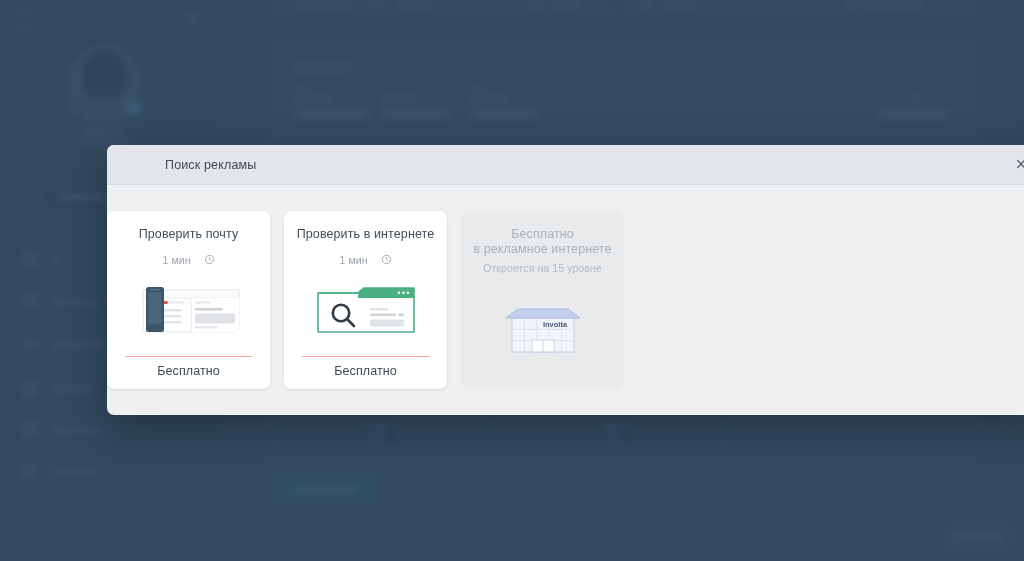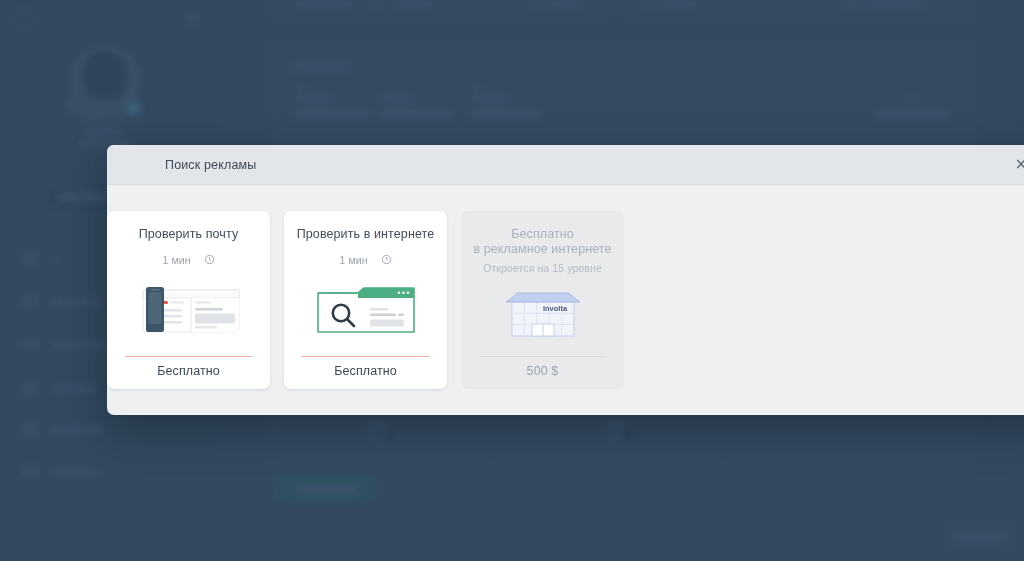--- a/index.html
+++ b/index.html
@@ -274,18 +274,17 @@
               <line x1="63.6" y1="14" x2="63.6" y2="48"></line>
               <line x1="14" y1="25.3" x2="76" y2="25.3"></line>
               <line x1="14" y1="36.6" x2="76" y2="36.6"></line>
             </g>
             <path d="M8 14 L20 5 H70 L82 14 Z" fill="#c3cfee" stroke="#aab9e0" stroke-width="1" stroke-linejoin="round"></path>
             <text x="57" y="23" font-family="'Liberation Sans',sans-serif" font-size="7.5" font-weight="bold" fill="#4a5876" text-anchor="middle">Involta</text>
             <rect x="34" y="36" width="22" height="12" fill="#ffffff" stroke="#c6cfe8" stroke-width="1"></rect>
             <line x1="45" y1="36" x2="45" y2="48" stroke="#c6cfe8" stroke-width="1"></line>
           </svg>
         </div>
-        <div class="card-foot">500 $</div>
       </div>
 
     </div>
   </div>
 </div>
 
 </body></html>

